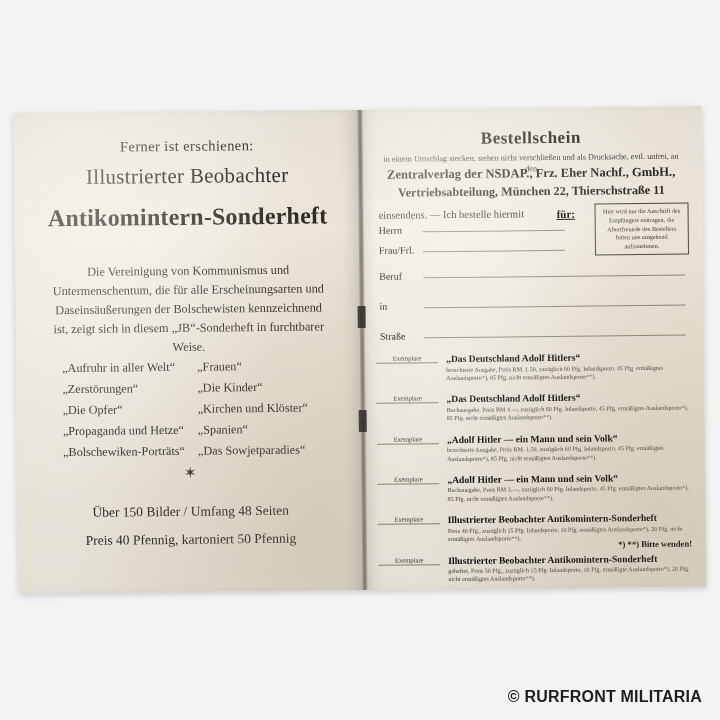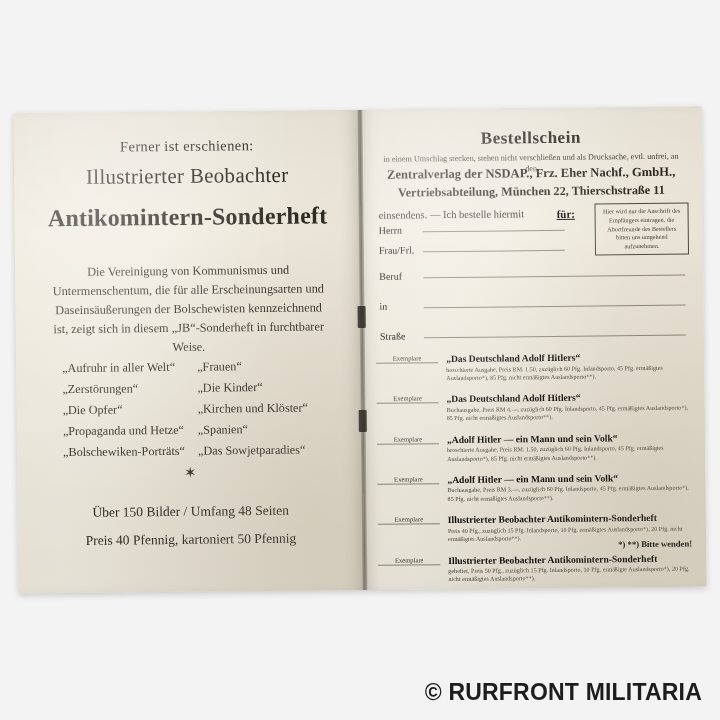--- a/index.html
+++ b/index.html
@@ -102,21 +102,21 @@
   }
   .oname{margin-left:70px;font-size:9.6px;font-weight:bold;line-height:1.2;}
   .odesc{margin-left:70px;font-size:6.1px;line-height:1.38;color:#413d35;margin-top:1px;}
 
   .bitte{position:absolute;right:14px;top:432px;font-size:8.6px;font-weight:bold;}
 
   
   .wm{
     position:absolute;right:18px;bottom:14px;
     font-family:"Liberation Sans", sans-serif;
-    font-size:23px;font-weight:bold;color:#1d1d1d;letter-spacing:.2px;
+    font-size:16px;font-weight:bold;color:#1d1d1d;letter-spacing:.2px;
   }
 </style>
 </head>
 <body>
 
 <div id="stage">
 
   <div class="booklet">
 
     <div class="page page-left">

